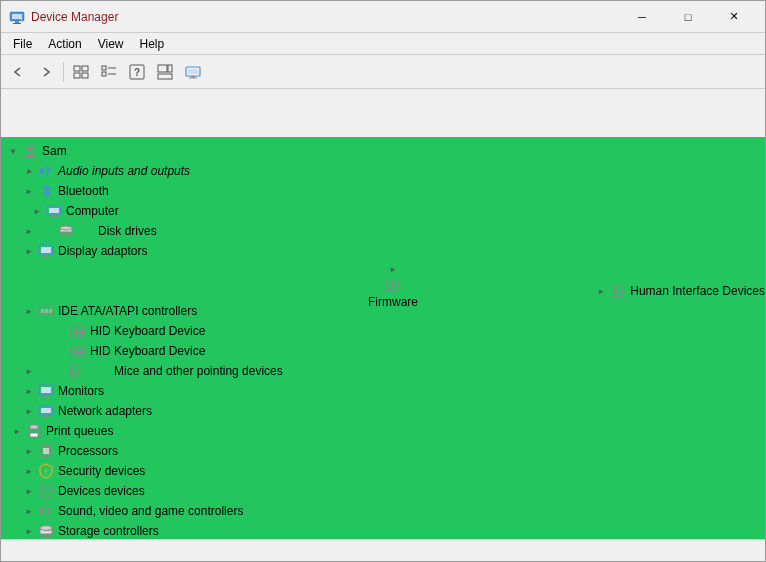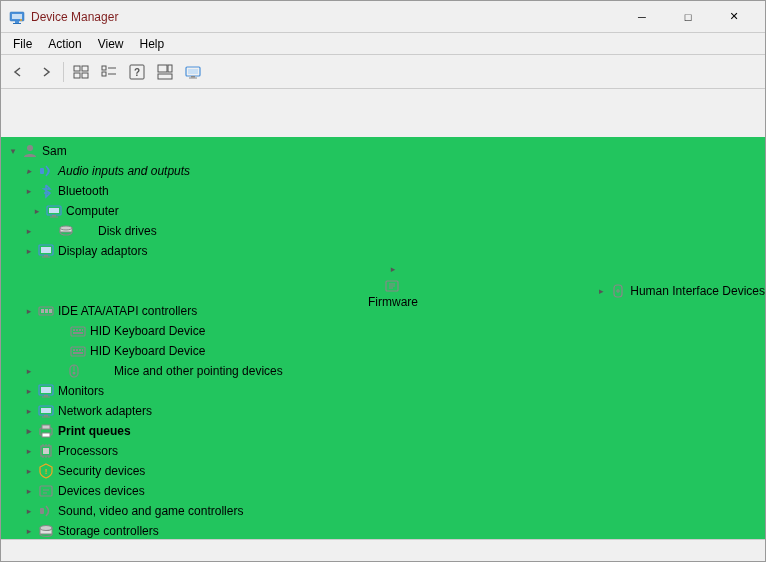--- a/index.html
+++ b/index.html
@@ -407,21 +407,21 @@
         <svg width="16" height="16" viewBox="0 0 16 16">
           <rect x="1" y="3" width="14" height="9" rx="1" fill="none" stroke="#4a90d9" stroke-width="1.2"></rect>
           <rect x="3" y="5" width="10" height="5" fill="#c8dff5"></rect>
           <rect x="6" y="12" width="4" height="1.5" fill="#888"></rect>
           <rect x="4" y="13.5" width="8" height="1" fill="#888"></rect>
         </svg>
       </span>
       <span class="item-label">Network adapters</span>
     </div>
 
-    <div class="tree-item" style="padding-left:20px;font-weight:bold;">
+    <div class="tree-item" style="padding-left:8px;">
       <span class="expand-btn collapsed"></span>
       <span class="item-icon">
         <svg width="16" height="16" viewBox="0 0 16 16">
           <rect x="2" y="5" width="12" height="7" rx="1" fill="none" stroke="#888" stroke-width="1.2"></rect>
           <rect x="4" y="2" width="8" height="4" fill="#ccc" stroke="#888" stroke-width="1"></rect>
           <rect x="4" y="10" width="8" height="4" fill="#fff" stroke="#888" stroke-width="1"></rect>
         </svg>
       </span>
       <span class="item-label">Print queues</span>
     </div>

